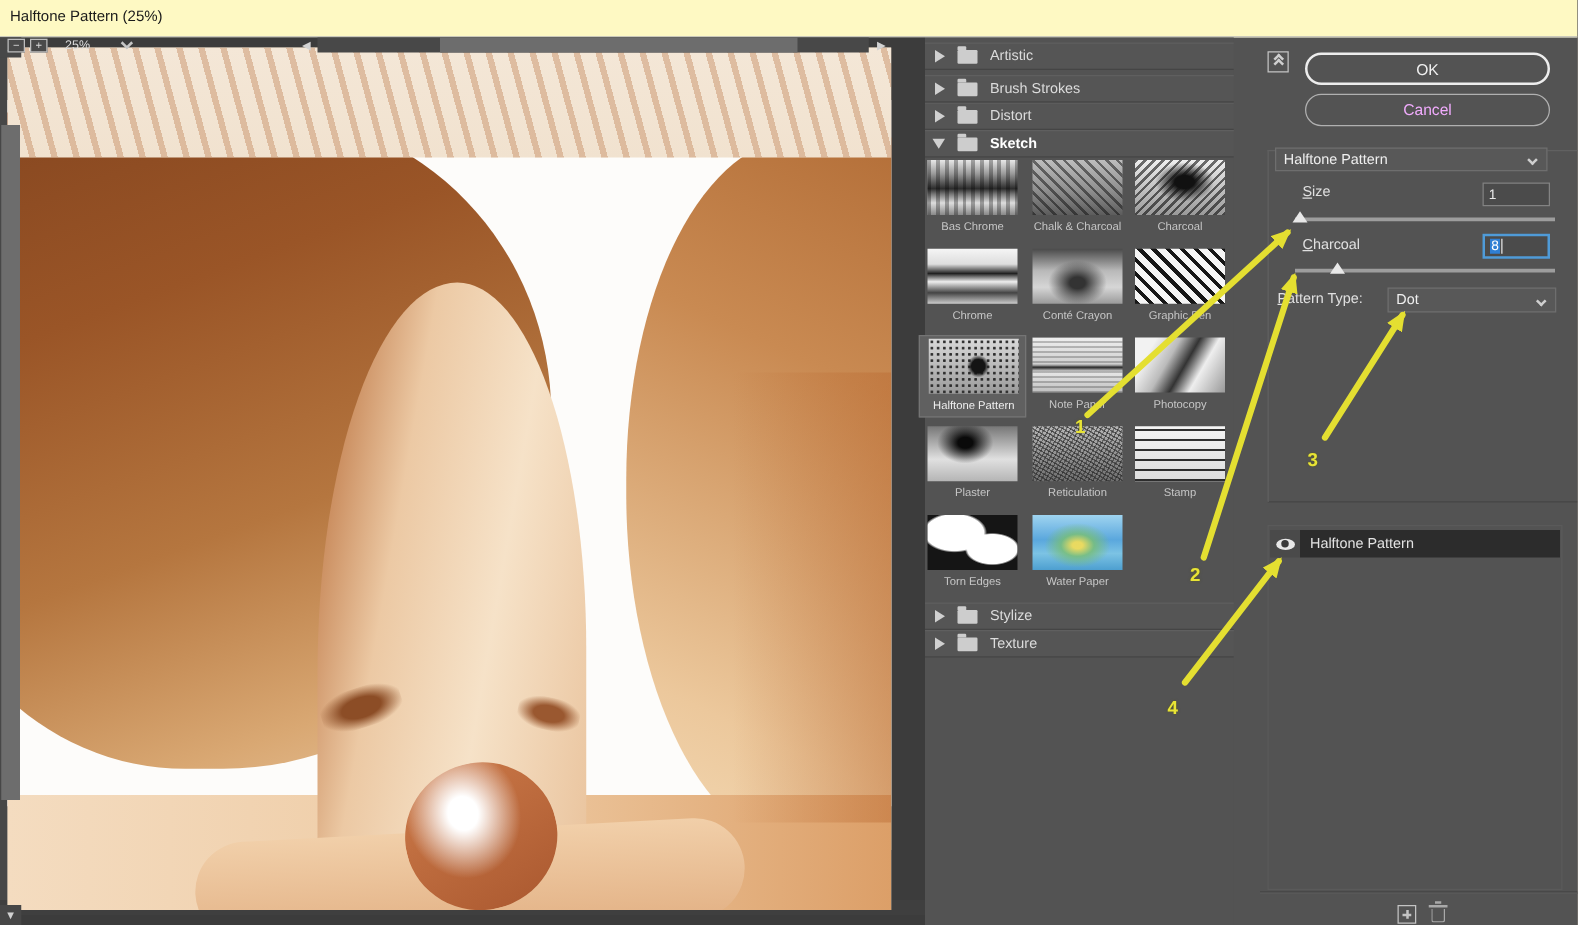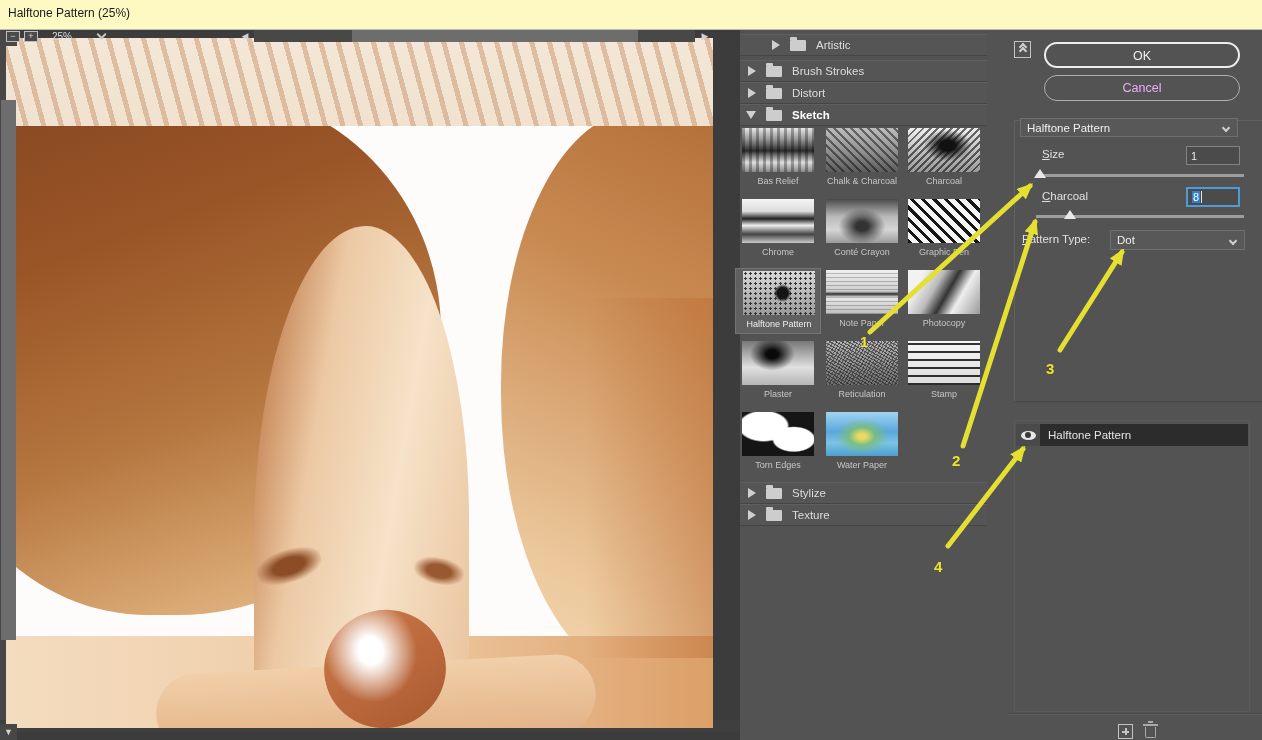--- a/index.html
+++ b/index.html
@@ -181,21 +181,21 @@
       <div class="zoomlvl">25%</div>
       <div class="zchev"></div>
       <div class="harrow" style="left:237px;">◀</div>
       <div class="htrack"></div>
       <div class="hthumb"></div>
       <div class="harrow" style="left:697px;">▶</div>
     </div>
   </div>
 
   <div class="abs" id="filterlist">
-    <div class="catrow" style="top:4px;padding-left:24px;">
+    <div class="catrow" style="top:4px;">
       <span class="arr-r"></span>
       <span class="folder"></span>
       <span class="lbl">Artistic</span>
     </div>
     <div class="catrow" style="top:52px;">
       <span class="arr-r"></span>
       <span class="folder"></span>
       <span class="lbl">Distort</span>
     </div>
     <div class="catrow" style="top:30px;">
@@ -204,21 +204,21 @@
       <span class="lbl">Brush Strokes</span>
     </div>
     <div class="catrow open" style="top:74px;">
       <span class="arr-d"></span>
       <span class="folder"></span>
       <span class="lbl">Sketch</span>
     </div>
 
     <div class="cell" style="left:-5px; top:96px;">
       <div class="thumb tex0"></div>
-      <div class="tlabel">Bas Relief</div>
+      <div class="tlabel">Bas Chrome</div>
     </div>
     <div class="cell" style="left:79px; top:96px;">
       <div class="thumb tex1"></div>
       <div class="tlabel">Chalk &amp; Charcoal</div>
     </div>
     <div class="cell" style="left:161px; top:96px;">
       <div class="thumb tex2"></div>
       <div class="tlabel">Charcoal</div>
     </div>
 

